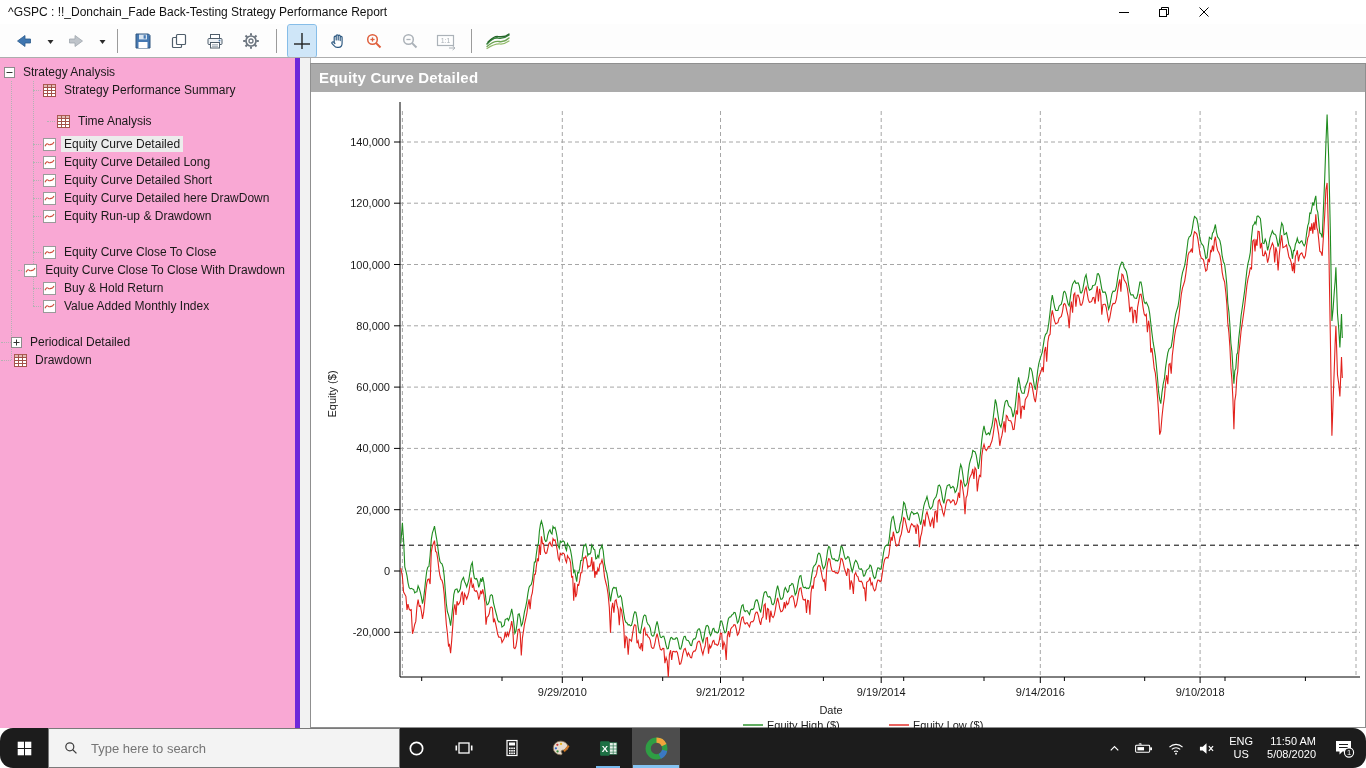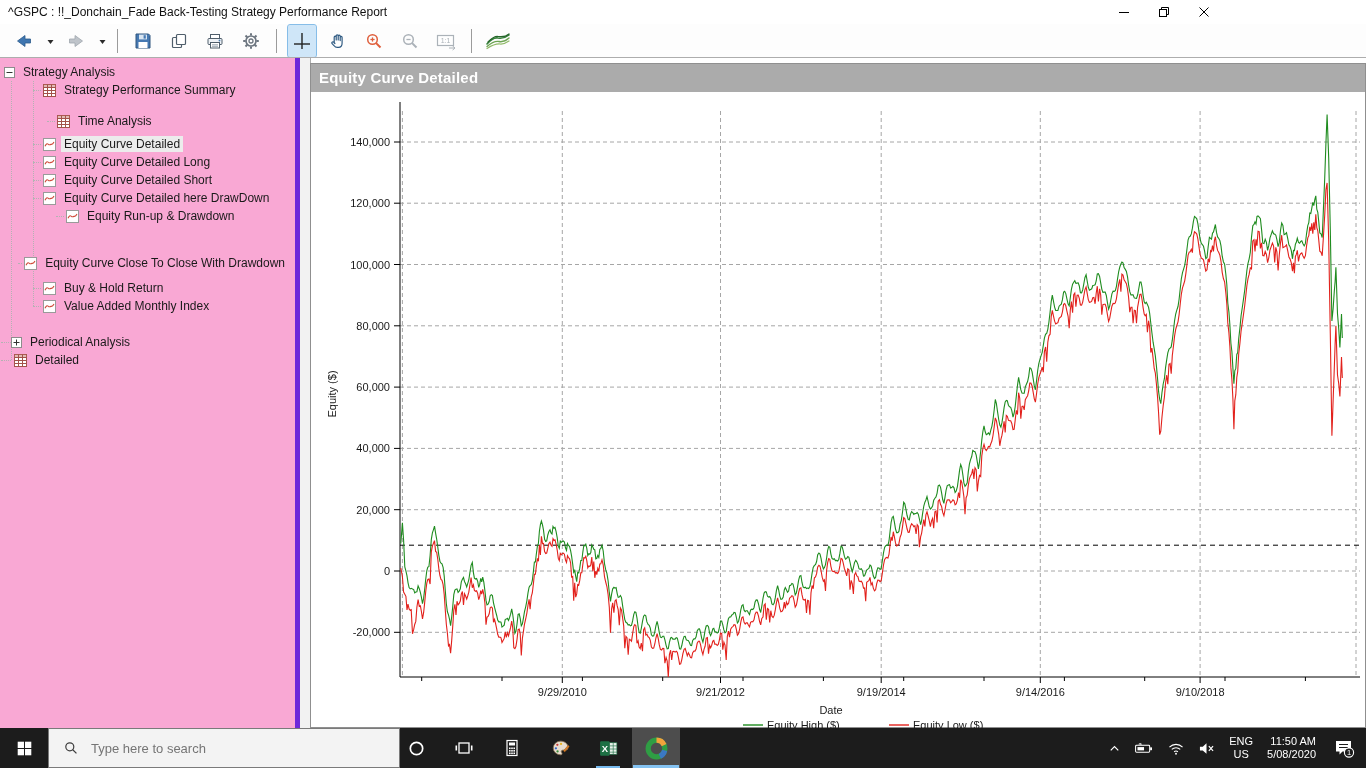--- a/index.html
+++ b/index.html
@@ -31,21 +31,21 @@
   .tico{display:flex;align-items:center;justify-content:center;margin-right:5px;}
   
   #chartpanel{position:absolute;left:310px;top:5px;width:1056px;height:665px;border:1px solid #8f8f8f;box-sizing:border-box;background:#fff;}
   #chartheader{height:28px;background:#ababab;color:#fff;font-size:15px;font-weight:bold;line-height:28px;padding-left:8px;letter-spacing:.2px;}
   #chartsvg{display:block;}
   .grid{stroke:#a6a6a6;stroke-width:1;stroke-dasharray:4,3;}
   .axis{stroke:#000;stroke-width:1;}
   .refline{stroke:#000;stroke-width:1;stroke-dasharray:5,4;}
   .clab{font-family:"Liberation Sans",sans-serif;font-size:11px;fill:#1a1a1a;}
   
-  #taskbar{position:absolute;left:0;top:728px;width:1366px;height:40px;background:#1c1c1c;display:flex;align-items:stretch;}
+  #taskbar{position:absolute;left:0;top:728px;width:1366px;height:40px;background:#1c1c1c;display:flex;align-items:stretch;border-radius:13px;}
   #startbtn{width:48px;display:flex;align-items:center;justify-content:center;}
   #searchbox{position:absolute;left:48px;top:0;width:352px;height:40px;background:#f3f3f3;border:1px solid #7a7a7a;box-sizing:border-box;display:flex;align-items:center;}
   #searchbox input{border:none;background:transparent;outline:none;font-size:13px;color:#3c3c3c;width:280px;font-family:"Liberation Sans",sans-serif;}
   #searchicon{margin:0 10px 0 14px;display:flex;}
   #taskapps{position:absolute;left:392px;top:0;height:40px;display:flex;}
   .tapp{width:48px;height:40px;display:flex;align-items:center;justify-content:center;position:relative;}
   .tapp.active{background:#4d4d4d;}
   .tapp .uline{position:absolute;bottom:0;height:2px;background:#76b9ed;}
   .tapp.running .uline{left:12px;right:12px;}
   .tapp.active .uline{left:1px;right:1px;height:3px;background:#85c3f2;}
@@ -302,32 +302,43 @@
         <span style="width:33px"></span>
         <span class="stub" style="width:8px"></span>
         <span class="tico" style="margin-left:2px">
           <svg width="13" height="13" viewBox="0 0 13 13">
             <rect x="0.5" y="0.5" width="12" height="12" fill="#fff" stroke="#9a9a9a"></rect>
             <path d="M2 8.2 q1.6 -3.4 3.1 -2.1 t3 0.2 q1.6 0.3 2.9 -2.3" fill="none" stroke="#d04a3a" stroke-width="1.1"></path>
           </svg>
         </span>
         <span class="lbl">Equity Curve Detailed here DrawDown</span>
       </div>
-      <div class="trow" style="position: absolute; left: 0px; top: 149px; width: 238px; padding-left: 23px;">
+      <div class="trow" style="position: absolute; left: 0px; top: 149px; width: 238px;">
         <span style="width:33px"></span>
         <span class="stub" style="width:8px"></span>
         <span class="tico" style="margin-left:2px">
           <svg width="13" height="13" viewBox="0 0 13 13">
             <rect x="0.5" y="0.5" width="12" height="12" fill="#fff" stroke="#9a9a9a"></rect>
             <path d="M2 8.2 q1.6 -3.4 3.1 -2.1 t3 0.2 q1.6 0.3 2.9 -2.3" fill="none" stroke="#d04a3a" stroke-width="1.1"></path>
           </svg>
         </span>
         <span class="lbl">Equity Run-up &amp; Drawdown</span>
       </div>
-      <div class="trow" style="position: absolute; left: 0px; top: 196px; width: 288px;">
+      <div class="trow" style="position: absolute; left: 0px; top: 185px; width: 300px;">
+        <span style="width:33px"></span>
+        <span class="stub" style="width:8px"></span>
+        <span class="tico" style="margin-left:2px">
+          <svg width="13" height="13" viewBox="0 0 13 13">
+            <rect x="0.5" y="0.5" width="12" height="12" fill="#fff" stroke="#9a9a9a"></rect>
+            <path d="M2 8.2 q1.6 -3.4 3.1 -2.1 t3 0.2 q1.6 0.3 2.9 -2.3" fill="none" stroke="#d04a3a" stroke-width="1.1"></path>
+          </svg>
+        </span>
+        <span class="lbl">Equity Curve Close To Close</span>
+      </div>
+      <div class="trow" style="position: absolute; left: 0px; top: 203px; width: 288px;">
         <span style="width:33px"></span>
         <span class="stub" style="width:8px"></span>
         <span class="tico" style="margin-left:2px">
           <svg width="13" height="13" viewBox="0 0 13 13">
             <rect x="0.5" y="0.5" width="12" height="12" fill="#fff" stroke="#9a9a9a"></rect>
             <path d="M2 8.2 q1.6 -3.4 3.1 -2.1 t3 0.2 q1.6 0.3 2.9 -2.3" fill="none" stroke="#d04a3a" stroke-width="1.1"></path>
           </svg>
         </span>
         <span class="lbl">Equity Curve Close To Close With Drawdown</span>
       </div>
@@ -355,38 +366,38 @@
       </div>
       <div class="trow" style="position: absolute; left: 0px; top: 275px; width: 300px;">
         <span class="stub" style="width:10px;margin-left:1px"></span>
         <span class="tico">
           <svg width="11" height="11" viewBox="0 0 11 11">
             <rect x="0.5" y="0.5" width="10" height="10" fill="#fff" stroke="#8c8c8c"></rect>
             <line x1="2.5" y1="5.5" x2="8.5" y2="5.5" stroke="#333"></line>
             <line x1="5.5" y1="2.5" x2="5.5" y2="8.5" stroke="#333"></line>
           </svg>
         </span>
-        <span class="lbl">Periodical Analysis</span>
+        <span class="lbl">Periodical Detailed</span>
       </div>
       <div class="trow" style="position: absolute; left: 0px; top: 293px; width: 300px;">
         <span class="stub" style="width:10px;margin-left:1px"></span>
         <span class="tico" style="margin-left:3px">
           <svg width="13" height="13" viewBox="0 0 13 13">
             <rect x="0.5" y="0.5" width="12" height="12" fill="#fff" stroke="#a3524a"></rect>
             <rect x="0.5" y="0.5" width="12" height="3" fill="#c4776d" opacity="0.5"></rect>
             <g stroke="#a3524a">
               <line x1="0.5" y1="3.5" x2="12.5" y2="3.5"></line>
               <line x1="0.5" y1="6.5" x2="12.5" y2="6.5"></line>
               <line x1="0.5" y1="9.5" x2="12.5" y2="9.5"></line>
               <line x1="4.5" y1="0.5" x2="4.5" y2="12.5"></line>
               <line x1="8.5" y1="0.5" x2="8.5" y2="12.5"></line>
             </g>
           </svg>
         </span>
-        <span class="lbl">Detailed</span>
+        <span class="lbl">Drawdown</span>
       </div>
     </div>
   <div id="treescroll"></div>
   <div id="chartpanel">
     <div id="chartheader">Equity Curve Detailed</div>
     <svg id="chartsvg" width="1054" height="636">
         <defs>
           <clipPath id="plotclip">
             <rect x="89" y="2" width="964" height="583"></rect>
           </clipPath>

